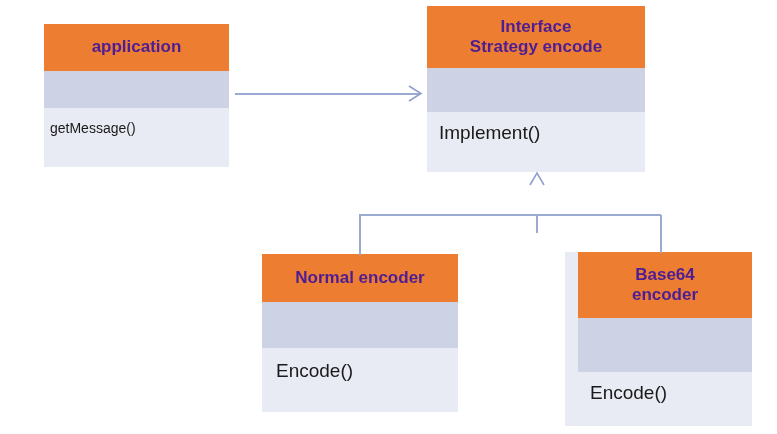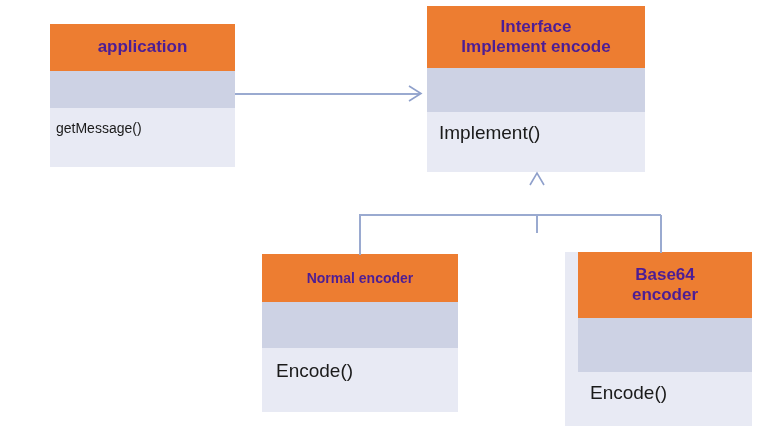--- a/index.html
+++ b/index.html
@@ -50,34 +50,34 @@
     box-sizing: border-box;
     display: flex;
     align-items: flex-start;
     color: #1a1a1a;
   }
   .uml-methods .mtext {
     display: block;
   }
 
   
-  #box-application { left: 50px; top: 24px; width: 185px; height: 143px; }
+  #box-application { left: 44px; top: 24px; width: 185px; height: 143px; }
   #box-application .uml-header { height: 47px; font-size: 17px; }
   #box-application .uml-attrs { height: 37px; }
   #box-application .uml-methods { height: 59px; padding: 12px 0 0 6px; font-size: 14px; }
 
   
   #box-interface { left: 427px; top: 6px; width: 218px; height: 166px; }
   #box-interface .uml-header { height: 62px; font-size: 17px; padding: 0 6px; }
   #box-interface .uml-attrs { height: 44px; }
   #box-interface .uml-methods { height: 60px; padding: 10px 0 16px 12px; font-size: 19px; }
 
   
   #box-normal { left: 262px; top: 254px; width: 196px; height: 158px; }
-  #box-normal .uml-header { height: 48px; font-size: 14px; }
+  #box-normal .uml-header { height: 48px; font-size: 17px; }
   #box-normal .uml-attrs { height: 46px; }
   #box-normal .uml-methods { height: 64px; padding: 12px 0 0 14px; font-size: 19px; }
 
   
   #box-base64 { left: 565px; top: 252px; width: 187px; height: 174px; padding-left: 13px; }
   #box-base64 .uml-header { height: 66px; font-size: 17px; }
   #box-base64 .uml-attrs { height: 54px; }
   #box-base64 .uml-methods { height: 54px; padding: 10px 0 0 12px; font-size: 19px; }
 
   
@@ -125,21 +125,21 @@
       <span></span>
     </div>
     <div class="uml-methods">
       <span class="mtext">getMessage()</span>
     </div>
   </div>
 
   <div class="uml-class" id="box-interface">
     <div class="uml-header">
       <span class="hline">Interface</span>
-      <span class="hline">Implement encode</span>
+      <span class="hline">Strategy encode</span>
     </div>
     <div class="uml-attrs">
       <span></span>
     </div>
     <div class="uml-methods">
       <span class="mtext">Implement()</span>
     </div>
   </div>
 
   <div class="uml-class" id="box-normal">

